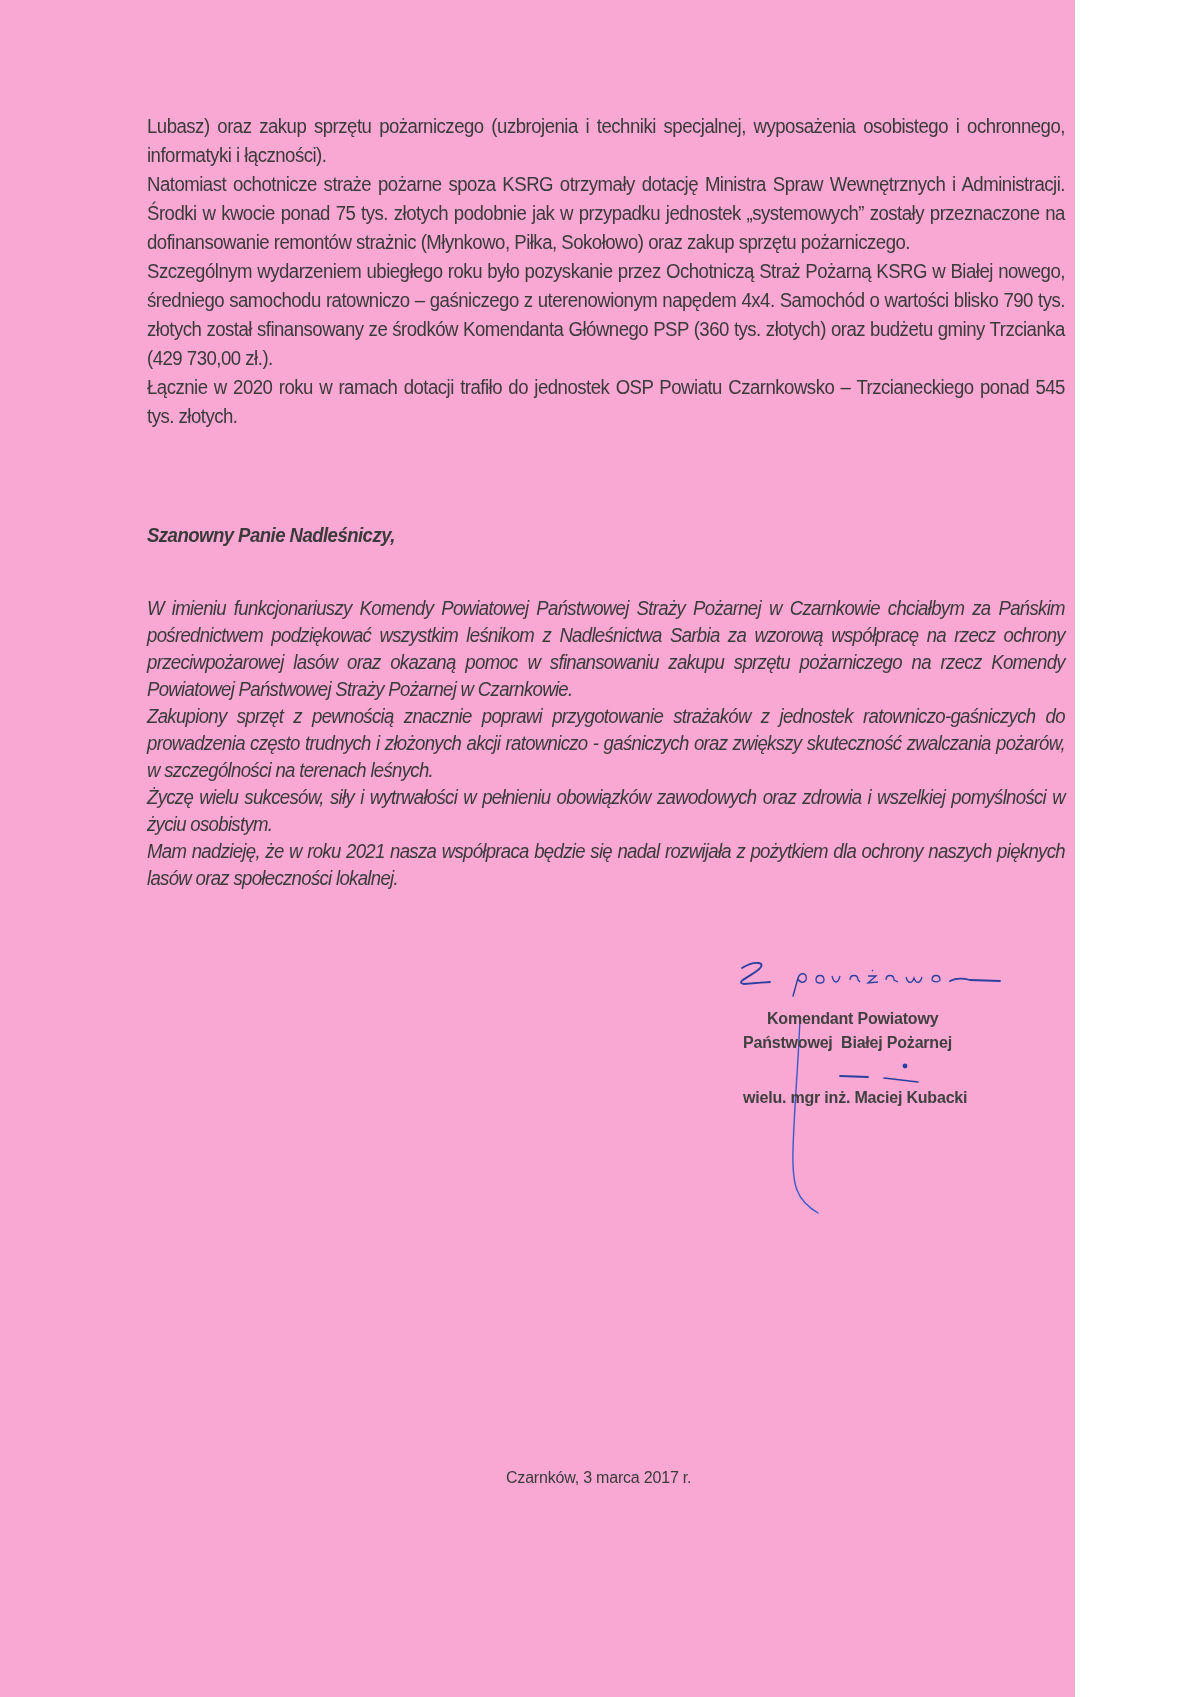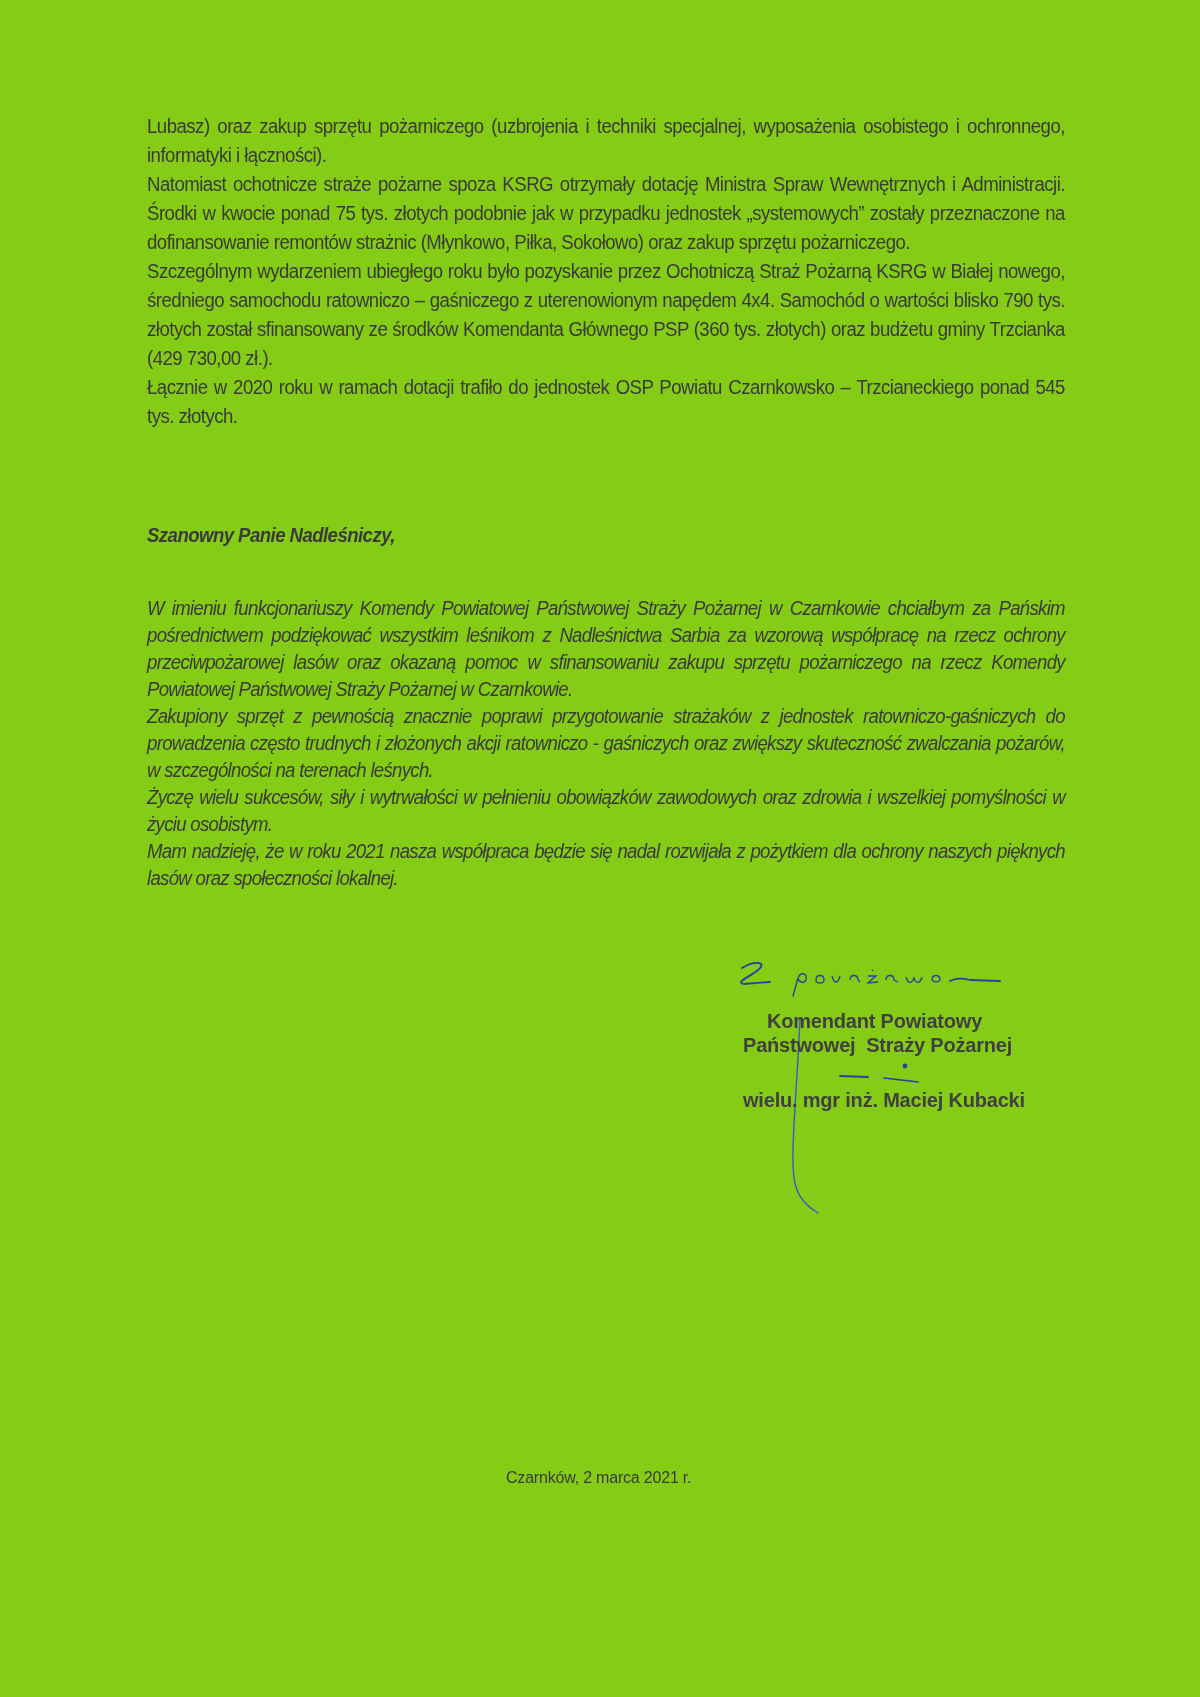--- a/index.html
+++ b/index.html
@@ -2,23 +2,23 @@
 <html><head>
   <meta charset="utf-8">
   <style>
     html, body {
       margin: 0;
       padding: 0;
       background: #ffffff;
     }
     .page {
       position: relative;
-      width: 1200px;
+      width: 1075px;
       height: 1697px;
-      background: #84cc16;
+      background: #f9a8d4;
       overflow: hidden;
       font-family: "Liberation Sans", sans-serif;
       color: #3a3a3a;
     }
     .body-text {
       position: absolute;
       left: 147px;
       top: 112px;
       width: 918px;
       font-size: 20px;
@@ -64,21 +64,21 @@
     }
     .sig-block {
       position: absolute;
       left: 700px;
       top: 950px;
       width: 400px;
       height: 290px;
     }
     .sig-line {
       position: absolute;
-      font-size: 20px;
+      font-size: 16px;
       font-weight: bold;
       color: #404040;
       letter-spacing: -0.2px;
       white-space: pre;
     }
     .sig-svg {
       position: absolute;
       left: 0;
       top: 0;
     }
@@ -128,19 +128,19 @@
       <path d="M250 31 C256 28, 262 28, 270 30 L300 31" fill="none" stroke="#2b3f9e" stroke-width="1.8" stroke-linecap="round"></path>
 
       <path d="M100 68 C98 120, 94 160, 93 200 C92 235, 96 250, 118 263" fill="none" stroke="#3a5ac8" stroke-width="1.4" stroke-linecap="round"></path>
 
       <path d="M140 126 L168 127" fill="none" stroke="#2b3f9e" stroke-width="1.8" stroke-linecap="round"></path>
       <path d="M184 128 L218 132" fill="none" stroke="#2b3f9e" stroke-width="1.6" stroke-linecap="round"></path>
       <circle cx="205" cy="116" r="2.4" fill="#2b3f9e"></circle>
     </svg>
 
     <div class="sig-line" style="left:67px; top:60px;">Komendant Powiatowy</div>
-    <div class="sig-line" style="left:43px; top:84px;">Państwowej  Straży Pożarnej</div>
+    <div class="sig-line" style="left:43px; top:84px;">Państwowej  Białej Pożarnej</div>
     <div class="sig-line" style="left:43px; top:139px;">wielu. mgr inż. Maciej Kubacki</div>
   </div>
 
-  <div class="date-line">Czarnków, 2 marca 2021 r.</div>
+  <div class="date-line">Czarnków, 3 marca 2017 r.</div>
 
 </div>
 
 </body></html>

